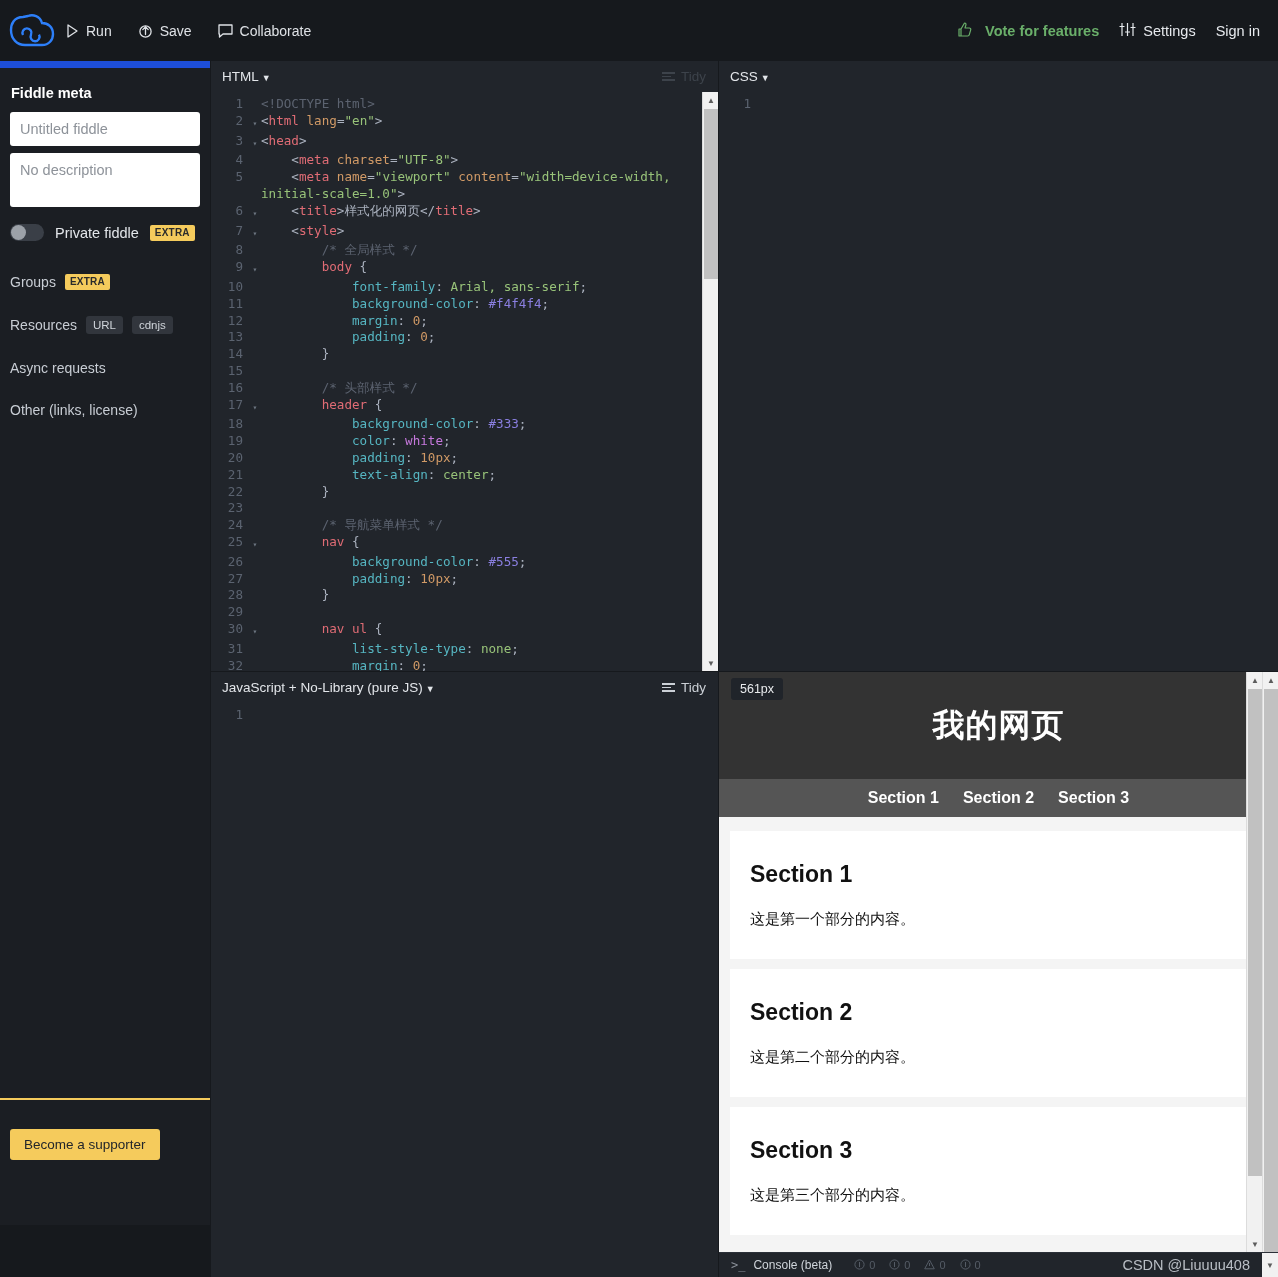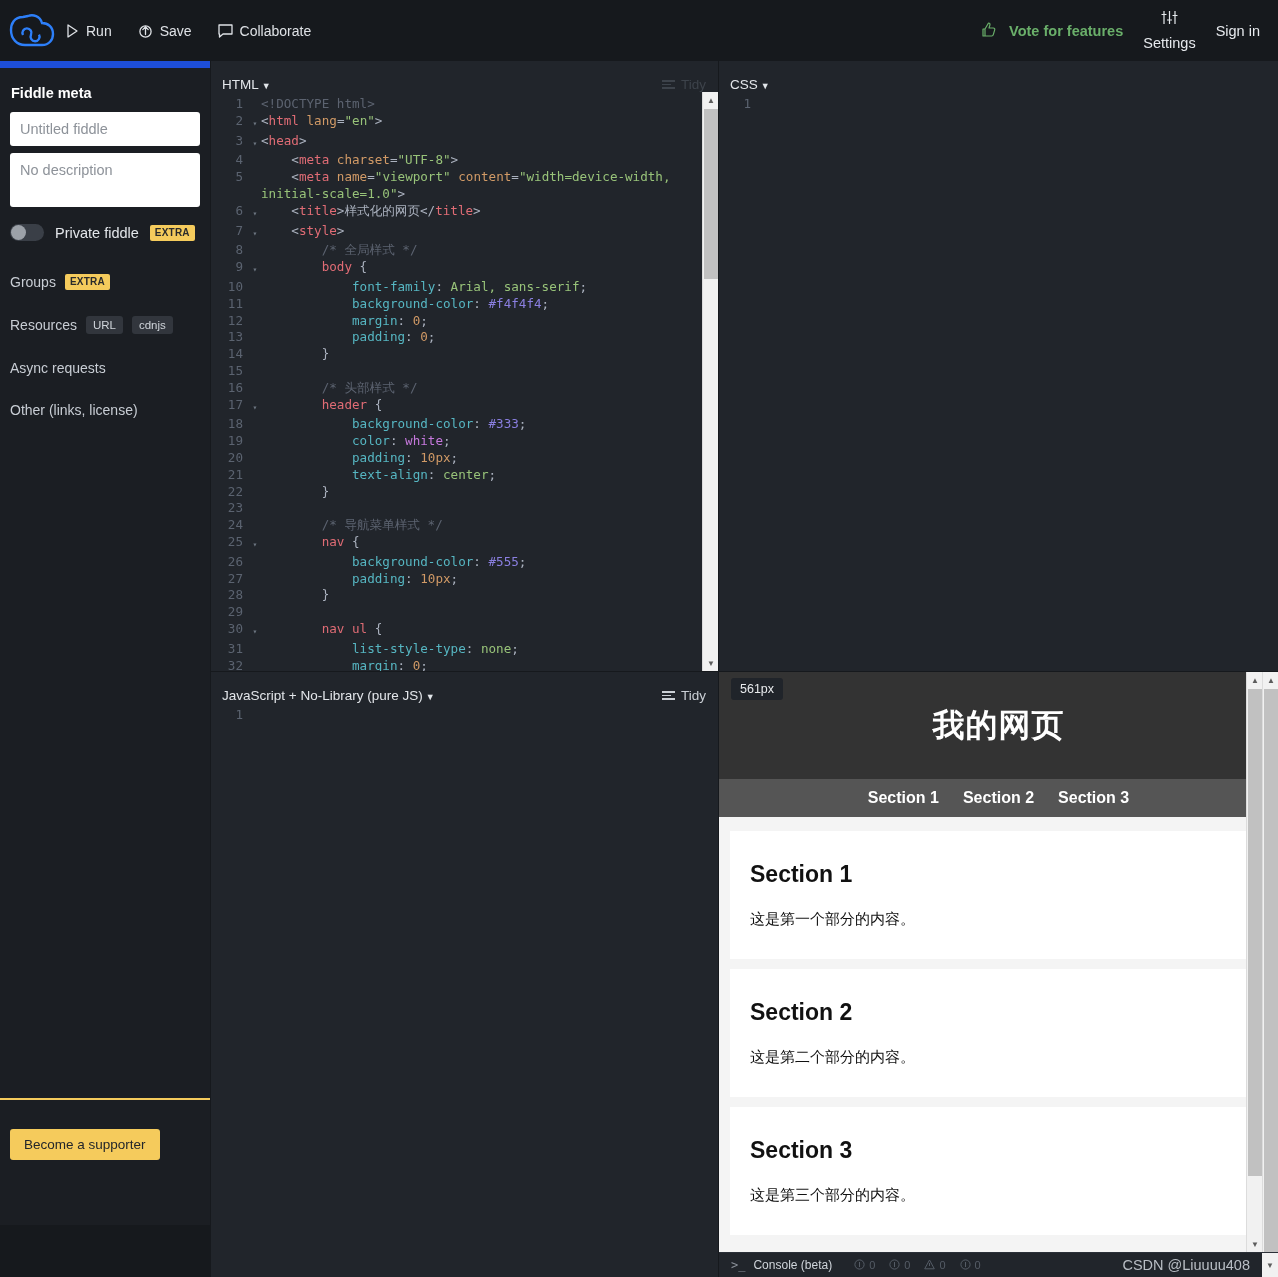--- a/index.html
+++ b/index.html
@@ -24,21 +24,21 @@
     display: flex; align-items: center; gap: 7px;
     color: #dfe2e6; font-size: 14px; cursor: pointer;
     padding: 4px 2px;
   }
   .tb-btn svg { display:block; }
   .tb-right {
     position: absolute; right: 12px; top: 0; height: 61px;
     display: flex; align-items: center; gap: 20px;
   }
   .vote { display: flex; align-items: center; gap: 13px; color: #6aaf6a; font-size: 14.5px; font-weight: bold; cursor: pointer;}
-  .settings { display: flex; align-items: center; gap: 7px; color: #e6e9ed; font-size: 14.5px; cursor: pointer; flex-direction: column;}
+  .settings { display: flex; align-items: center; gap: 7px; color: #e6e9ed; font-size: 14.5px; cursor: pointer;}
   .signin { color: #e6e9ed; font-size: 14.5px; cursor: pointer; padding-right: 6px;}
 
   
   .sidebar {
     position: absolute; left: 0; top: 61px; width: 210px; height: 1164px;
     background: #1b1e23;
     border-top: 7px solid #1d4ed8;
     padding: 14px 10px 0 10px;
   }
   .sb-title { color: #fff; font-size: 14.5px; font-weight: bold; margin: 3px 0 11px 1px; }
@@ -72,21 +72,21 @@
   }
   .support-txt { color: #fff; font-size: 13.5px; font-weight: bold; line-height: 1.38; }
   .support-btn {
     margin-top: 14px; display: inline-block; background: #f5cb5c; color: #22262b;
     font-size: 13.5px; padding: 8px 14px; border-radius: 3px; cursor: pointer;
     border: none; font-family: "Liberation Sans", sans-serif;
   }
 
   
   .panel-head {
-    height: 31px; display: flex; align-items: flex-end; justify-content: space-between;
+    height: 31px; display: flex; align-items: center; justify-content: space-between;
     padding: 0 12px 0 11px; background: #21252b;
   }
   .panel-title { color: #e3e6ea; font-size: 13.5px; cursor: pointer; }
   .caret { font-size: 9px; margin-left: 3px; }
   .tidy { display: flex; align-items: center; gap: 6px; font-size: 13.5px; cursor: pointer; }
   .tidy.dim { color: #3d434b; }
   .tidy.lit { color: #cbd0d6; }
   .tidy .lines { display:flex; flex-direction:column; gap:2px; }
   .tidy .lines span { display:block; height:1.5px; background: currentColor; }
 

